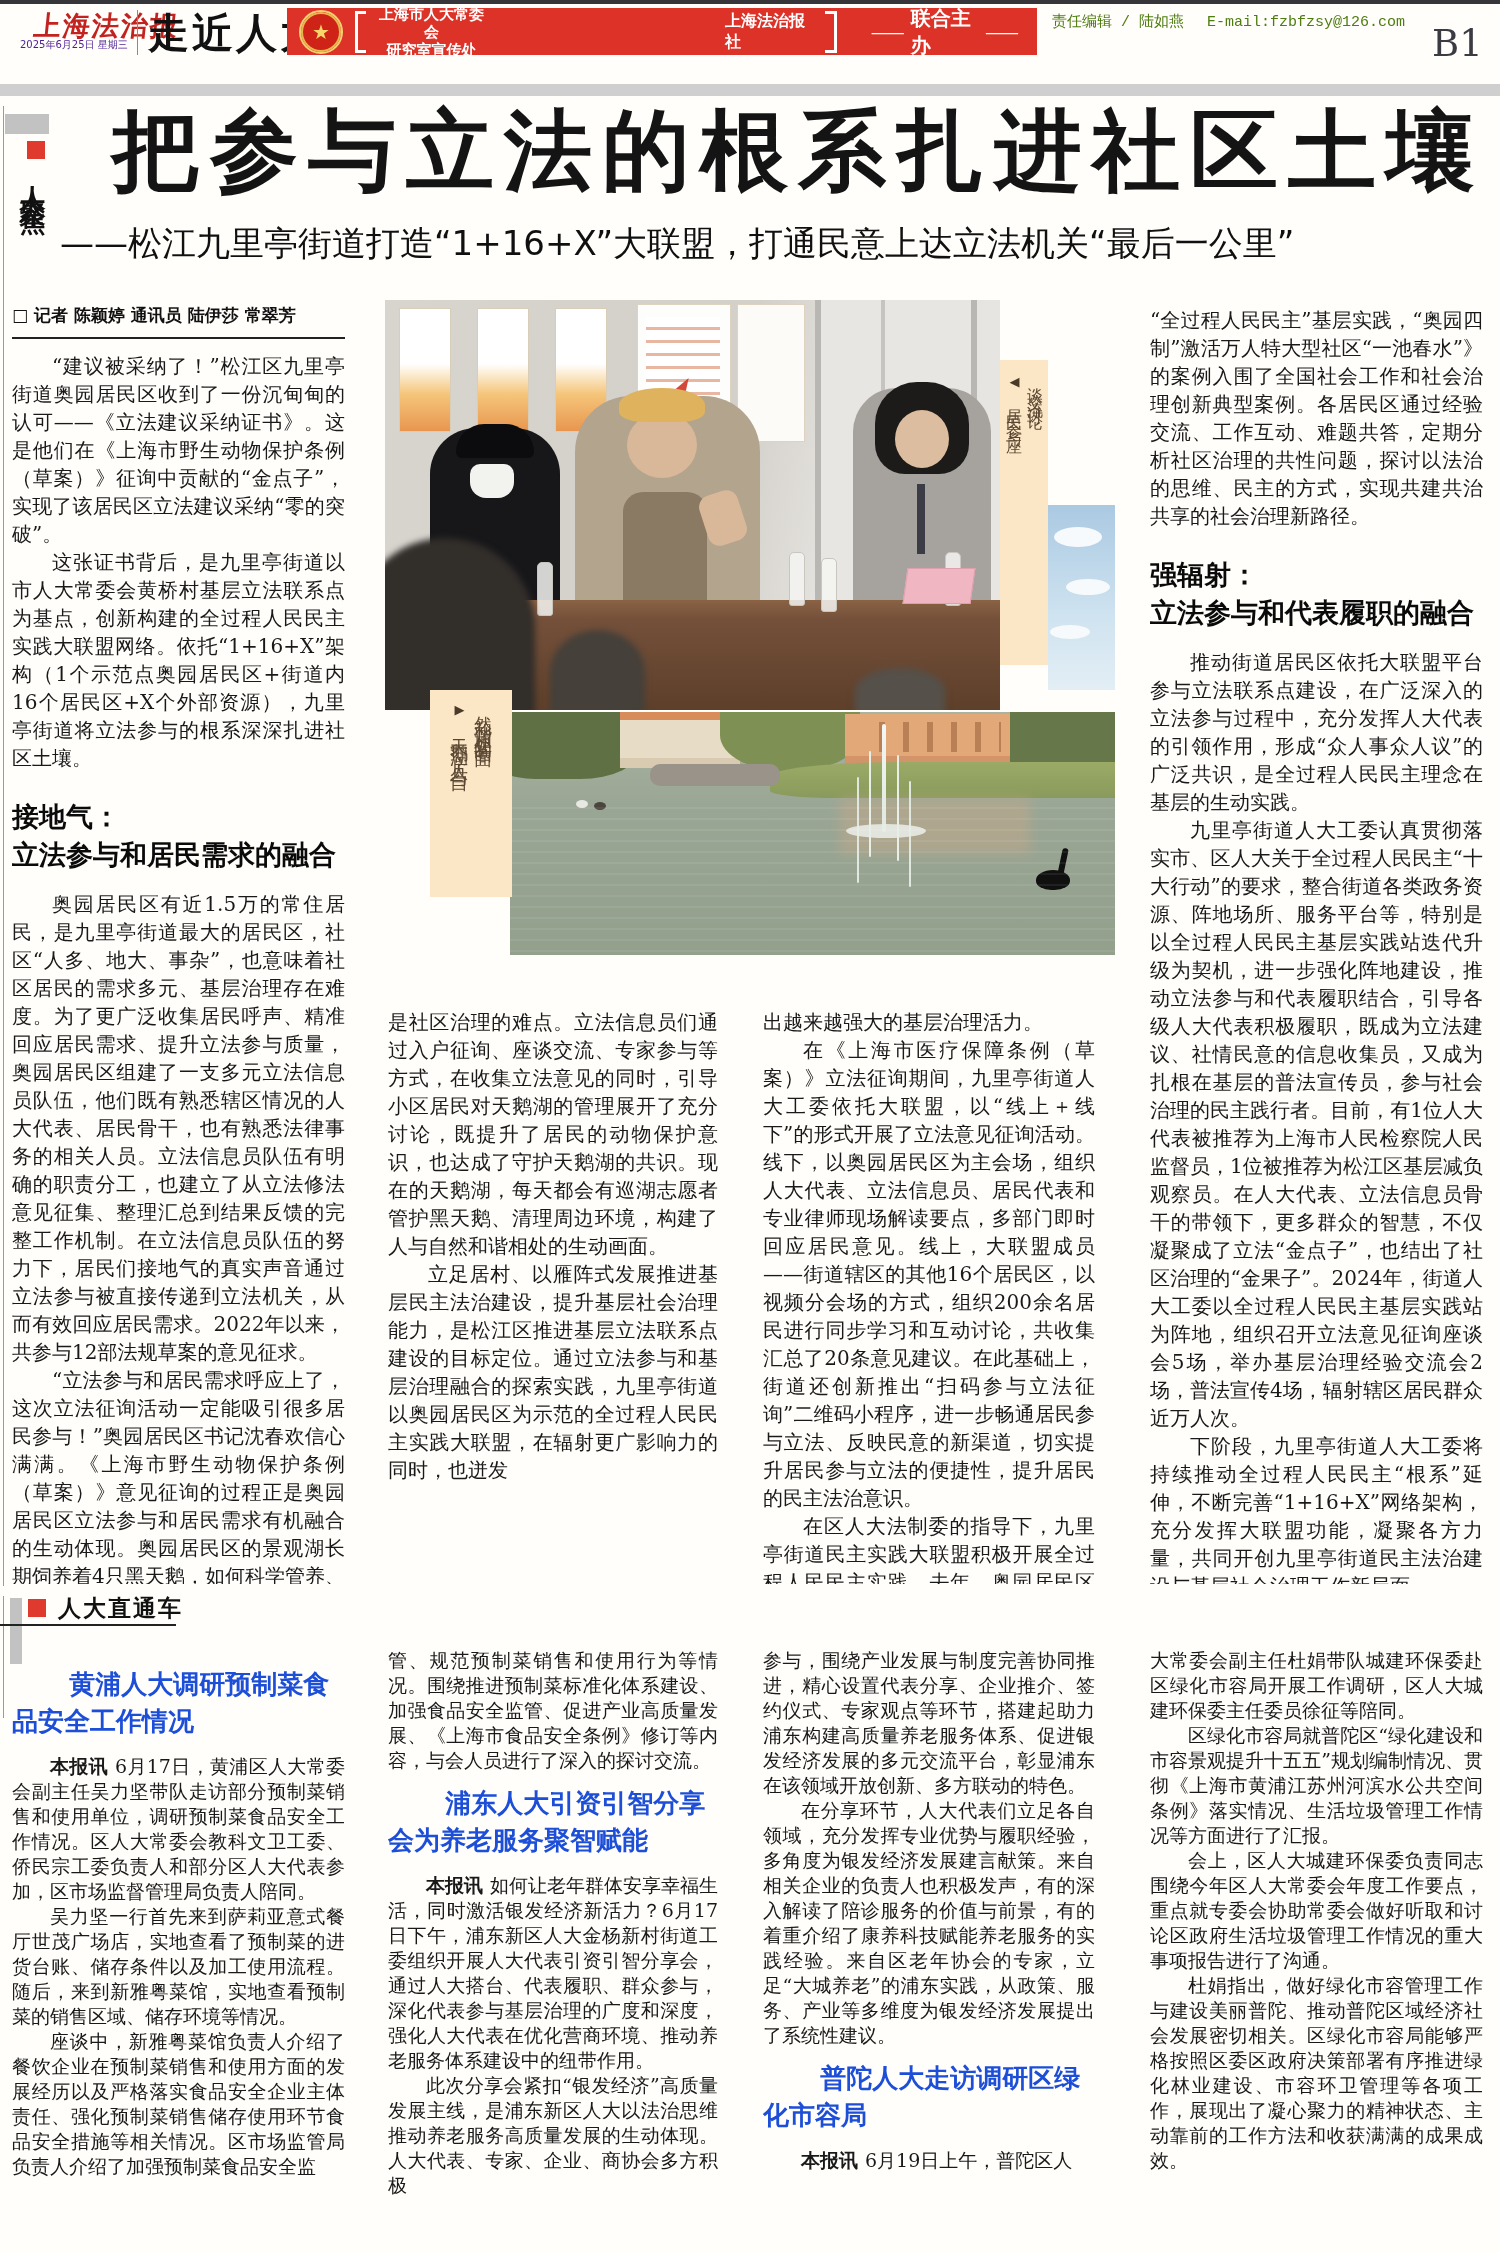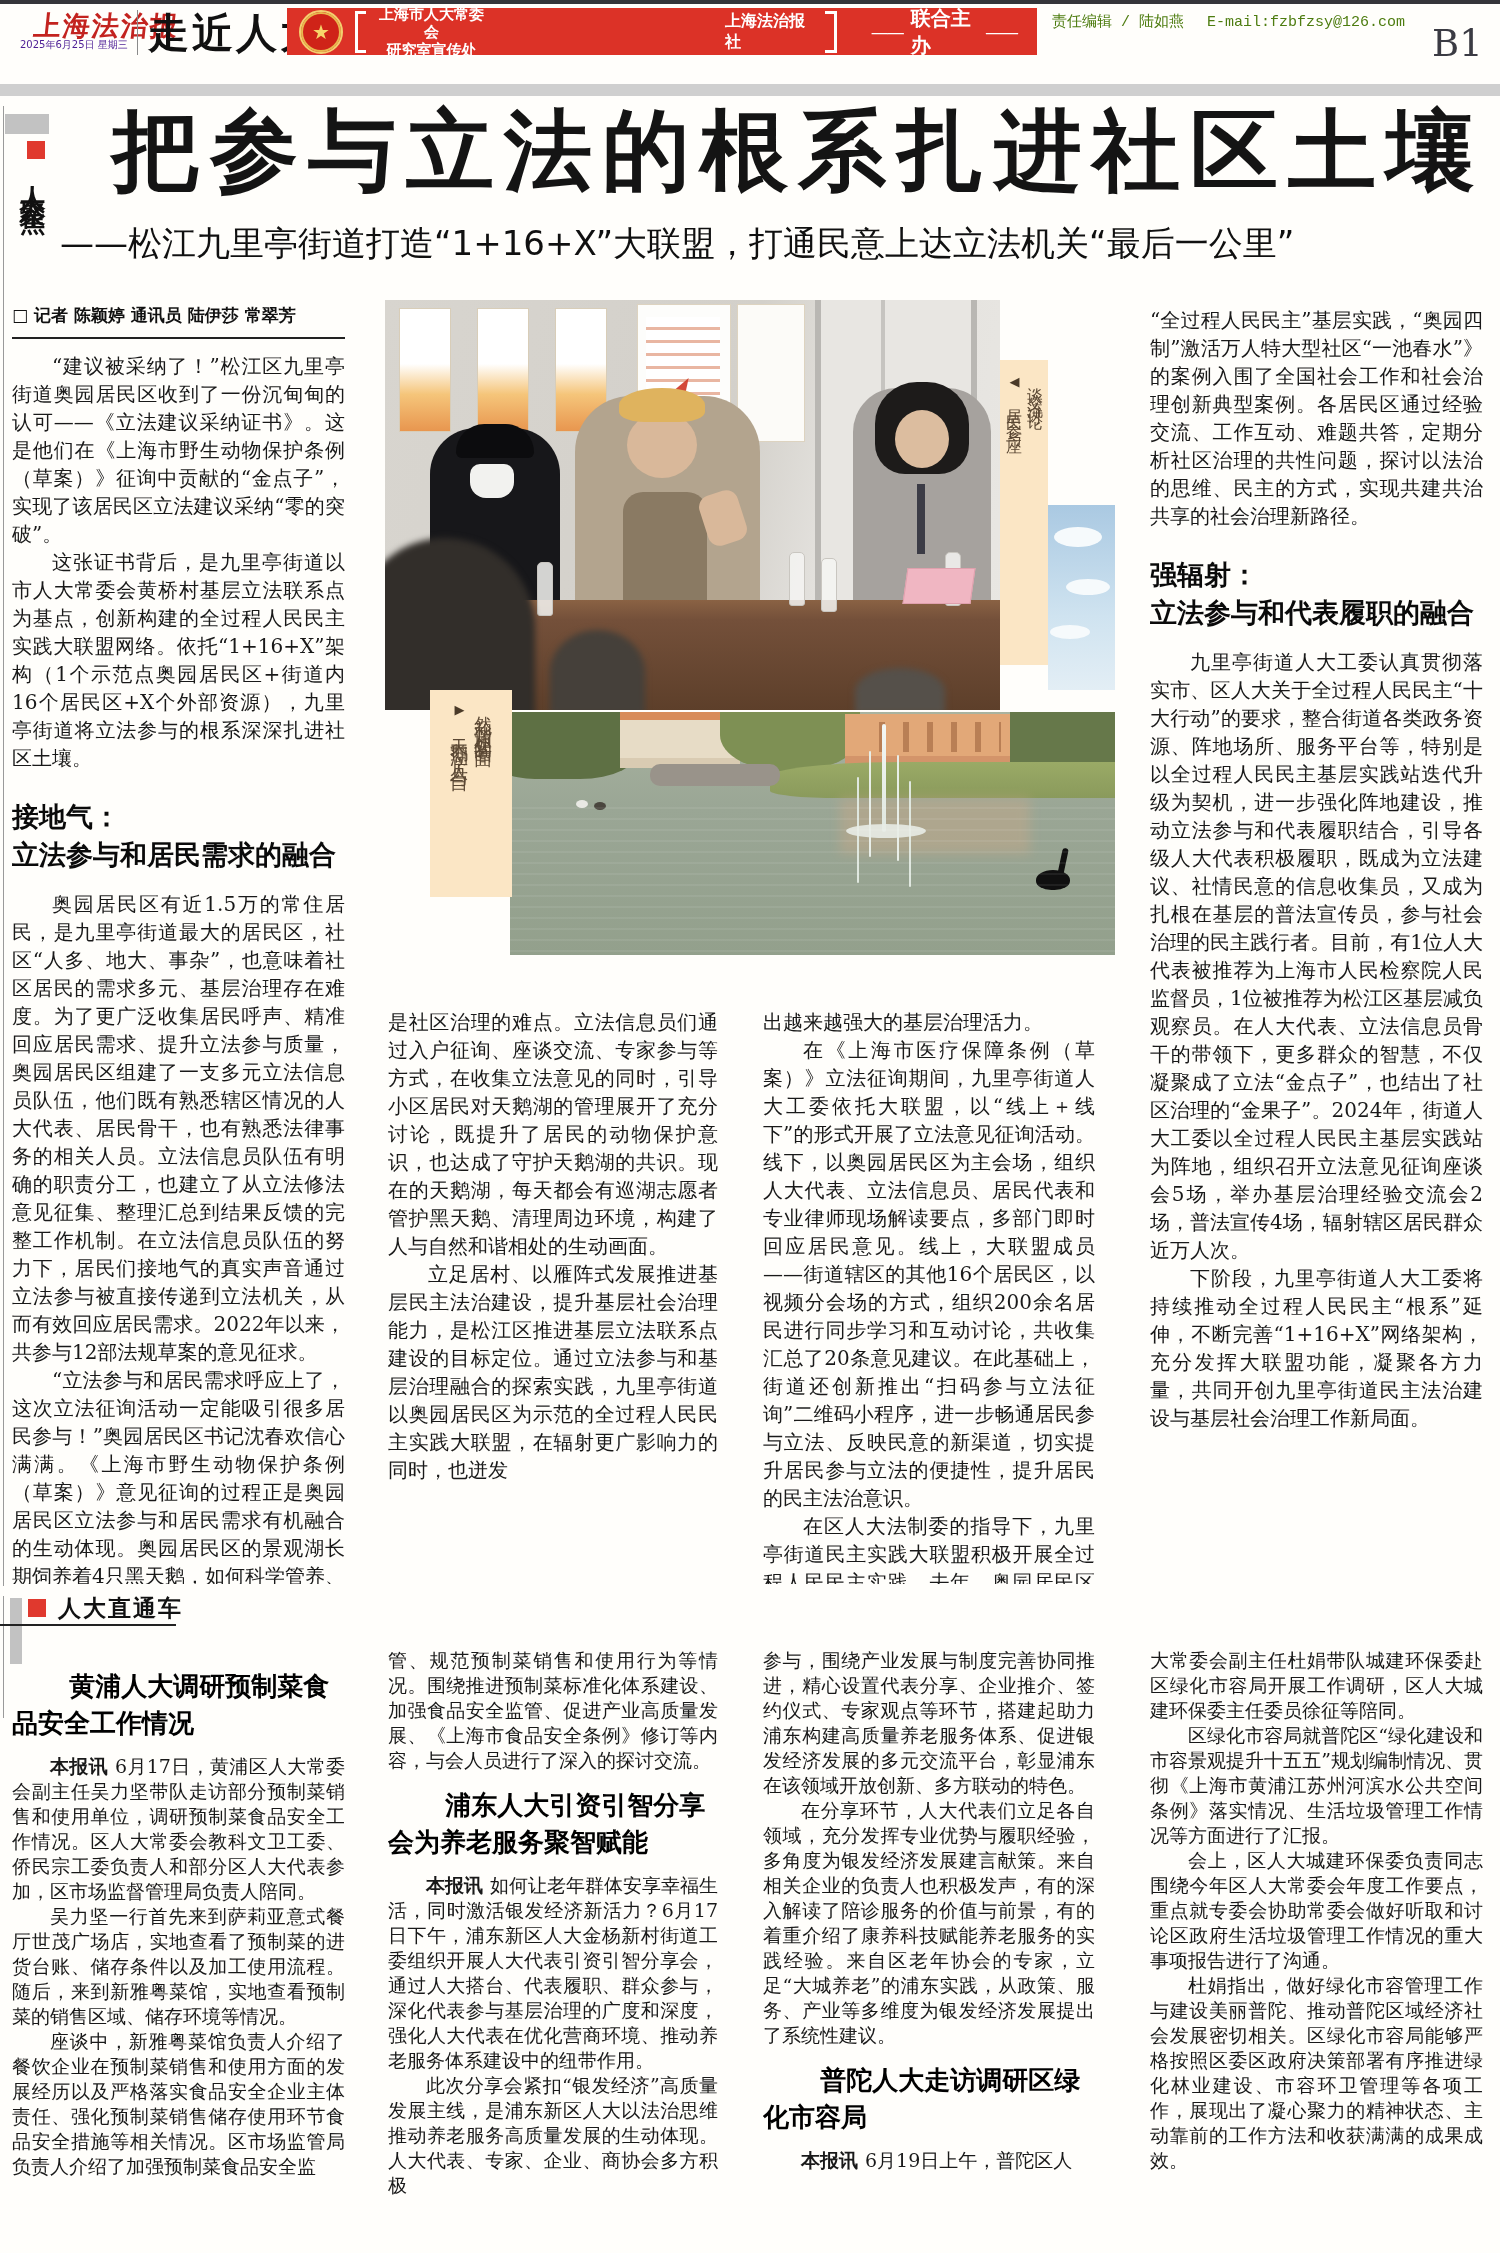--- a/index.html
+++ b/index.html
@@ -118,21 +118,21 @@
   .bx-label{position:absolute;left:58px;top:1593px;font-family:"DejaVu Sans","Liberation Sans",sans-serif;font-weight:bold;font-size:23px;color:#111;letter-spacing:2px;}
   .bx-underline{position:absolute;left:0px;top:1624px;width:176px;height:2px;background:#222;}
 
   .bcol{position:absolute;overflow:hidden;}
   .bcol p{margin:0;font-size:19px;line-height:25px;text-align:justify;text-indent:2em;color:#191919;}
   .bcol p.cont{text-indent:0;}
   .b1{left:12px;top:1652px;width:333px;height:601px;}
   .b2{left:388px;top:1648px;width:330px;height:605px;}
   .b3{left:763px;top:1648px;width:332px;height:605px;}
   .b4{left:1150px;top:1648px;width:333px;height:605px;}
-  .btitle{font-family:Liberation Sans, sans-serif;font-weight:bold;font-size:26px;line-height:37px;text-indent:2.2em;color:#000000;margin:14px 0 12px 0;text-align:left;}
+  .btitle{font-family:Liberation Mono, monospace;font-weight:bold;font-size:26px;line-height:37px;text-indent:2.2em;color:#1d4ed8;margin:14px 0 12px 0;text-align:left;}
   .b1 .btitle{margin-top:16px;}
   .blede{font-weight:bold;font-family:"DejaVu Sans","Liberation Sans",sans-serif;margin-right:7px;}
 </style>
 </head>
 <body>
 
 <div class="page">
   <div class="top-rule"></div>
 
   <div class="mh-logo">上海法治报</div>
@@ -194,20 +194,21 @@
     <p>在《上海市医疗保障条例（草案）》立法征询期间，九里亭街道人大工委依托大联盟，以“线上＋线下”的形式开展了立法意见征询活动。线下，以奥园居民区为主会场，组织人大代表、立法信息员、居民代表和专业律师现场解读要点，多部门即时回应居民意见。线上，大联盟成员——街道辖区的其他16个居民区，以视频分会场的方式，组织200余名居民进行同步学习和互动讨论，共收集汇总了20条意见建议。在此基础上，街道还创新推出“扫码参与立法征询”二维码小程序，进一步畅通居民参与立法、反映民意的新渠道，切实提升居民参与立法的便捷性，提升居民的民主法治意识。</p>
     <p>在区人大法制委的指导下，九里亭街道民主实践大联盟积极开展全过程人民民主实践。去年，奥园居民区《丰富</p>
   </div>
 
   <div class="acol c4">
     <p class="cont">“全过程人民民主”基层实践，“奥园四制”激活万人特大型社区“一池春水”》的案例入围了全国社会工作和社会治理创新典型案例。各居民区通过经验交流、工作互动、难题共答，定期分析社区治理的共性问题，探讨以法治的思维、民主的方式，实现共建共治共享的社会治理新路径。</p>
     <div class="art-h">
       <div>强辐射：</div>
       <div>立法参与和代表履职的融合</div>
     </div>
+    <p>推动街道居民区依托大联盟平台参与立法联系点建设，在广泛深入的立法参与过程中，充分发挥人大代表的引领作用，形成“众人事众人议”的广泛共识，是全过程人民民主理念在基层的生动实践。</p>
     <p>九里亭街道人大工委认真贯彻落实市、区人大关于全过程人民民主“十大行动”的要求，整合街道各类政务资源、阵地场所、服务平台等，特别是以全过程人民民主基层实践站迭代升级为契机，进一步强化阵地建设，推动立法参与和代表履职结合，引导各级人大代表积极履职，既成为立法建议、社情民意的信息收集员，又成为扎根在基层的普法宣传员，参与社会治理的民主践行者。目前，有1位人大代表被推荐为上海市人民检察院人民监督员，1位被推荐为松江区基层减负观察员。在人大代表、立法信息员骨干的带领下，更多群众的智慧，不仅凝聚成了立法“金点子”，也结出了社区治理的“金果子”。2024年，街道人大工委以全过程人民民主基层实践站为阵地，组织召开立法意见征询座谈会5场，举办基层治理经验交流会2场，普法宣传4场，辐射辖区居民群众近万人次。</p>
     <p>下阶段，九里亭街道人大工委将持续推动全过程人民民主“根系”延伸，不断完善“1+16+X”网络架构，充分发挥大联盟功能，凝聚各方力量，共同开创九里亭街道民主法治建设与基层社会治理工作新局面。</p>
   </div>
 
   <div class="photo1">
     <div class="p1-door"></div>
     <div class="poster po-a"></div>
     <div class="poster po-b"></div>
     <div class="poster po-c"></div>
     <div class="p1-board"></div>

